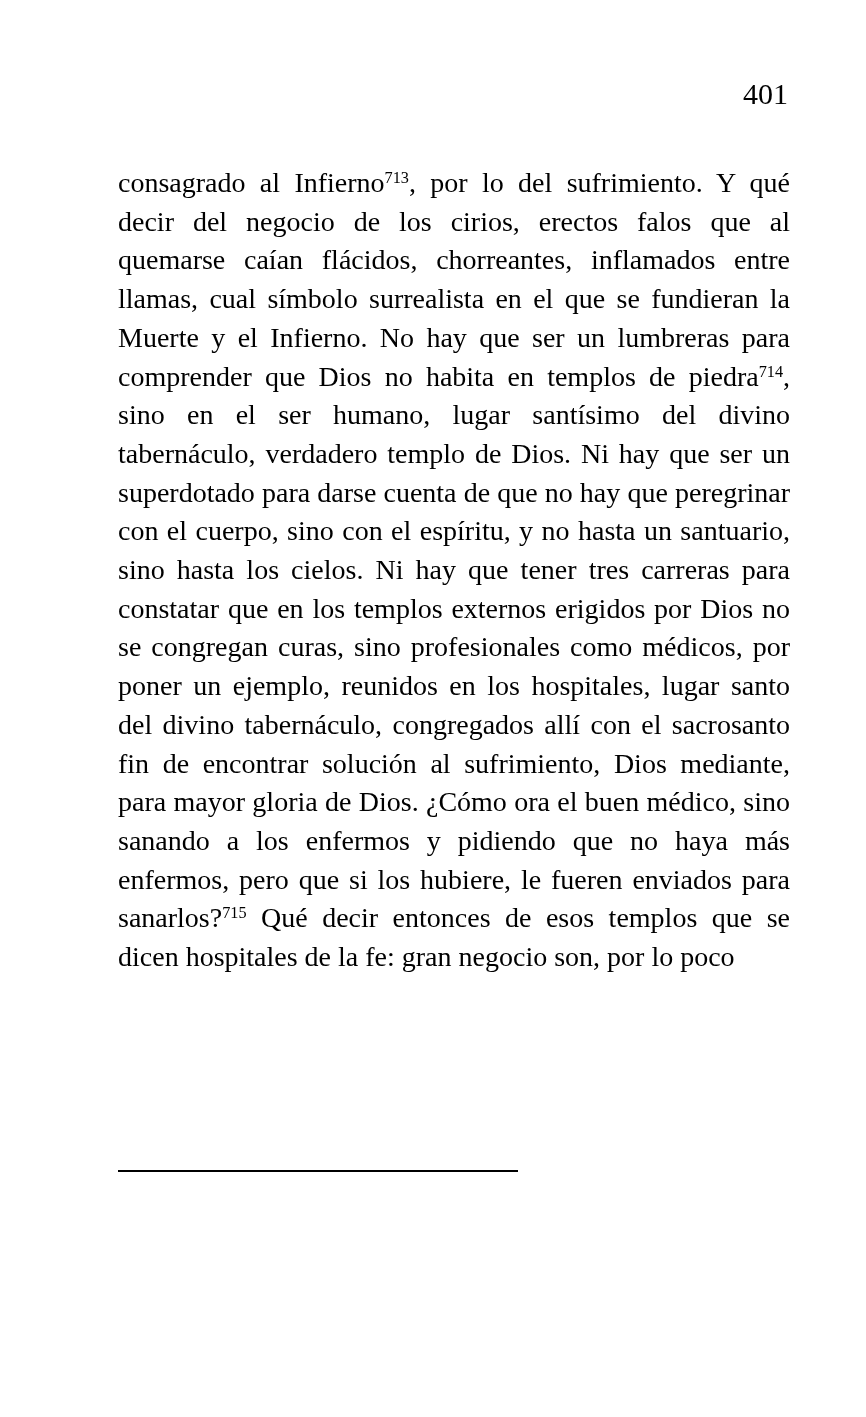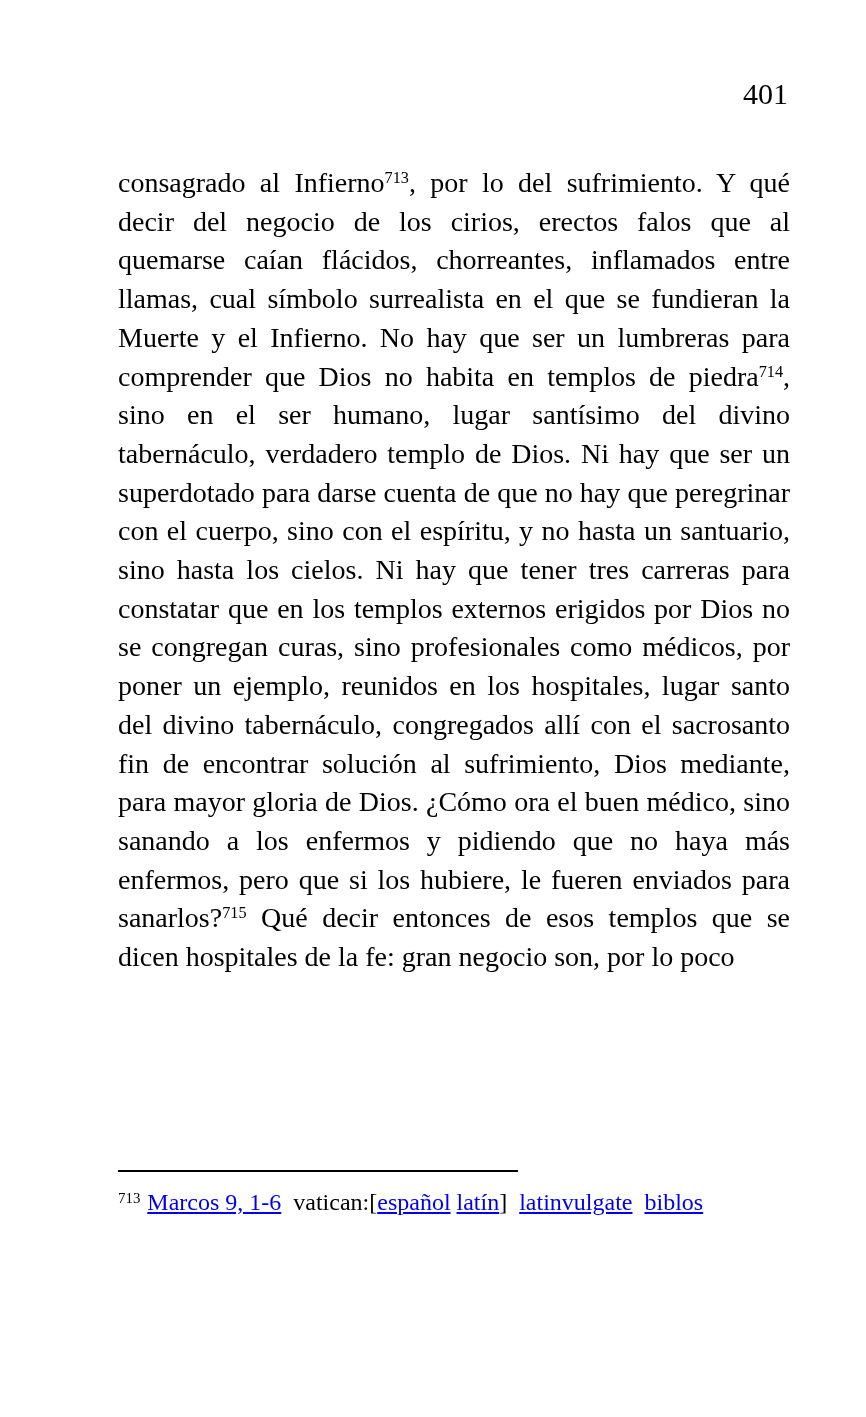--- a/index.html
+++ b/index.html
@@ -68,15 +68,14 @@
   }
 </style>
 </head>
 <body>
 
 <div class="page">
   <div class="pagenum">401</div>
   <p class="body-text"><span>consagrado al Infierno</span><sup>713</sup><span>, por lo del sufrimiento. Y qué decir del negocio de los cirios, erectos falos que al quemarse caían flácidos, chorreantes, inflamados entre llamas, cual símbolo surrealista en el que se fundieran la Muerte y el Infierno. No hay que ser un lumbreras para comprender que Dios no habita en templos de piedra</span><sup>714</sup><span>, sino en el ser humano, lugar santísimo del divino tabernáculo, verdadero templo de Dios. Ni hay que ser un superdotado para darse cuenta de que no hay que peregrinar con el cuerpo, sino con el espíritu, y no hasta un santuario, sino hasta los cielos. Ni hay que tener tres carreras para constatar que en los templos externos erigidos por Dios no se congregan curas, sino profesionales como médicos, por poner un ejemplo, reunidos en los hospitales, lugar santo del divino tabernáculo, congregados allí con el sacrosanto fin de encontrar solución al sufrimiento, Dios mediante, para mayor gloria de Dios. ¿Cómo ora el buen médico, sino sanando a los enfermos y pidiendo que no haya más enfermos, pero que si los hubiere, le fueren enviados para sanarlos?</span><sup>715</sup><span> Qué decir entonces de esos templos que se dicen hospitales de la fe: gran negocio son, por lo poco</span></p>
   <div class="fn-sep"></div>
   <div class="footnotes">
-      <div class="fn-row"><sup class="fn-marker">713</sup><a class="fn-link" href="#">Marcos 9, 1-6</a><span>  vatican:[</span><a class="fn-link" href="#">español</a><span> </span><a class="fn-link" href="#">latín</a><span>]  </span><a class="fn-link" href="#">latinvulgate</a><span>  </span><a class="fn-link" href="#">biblos</a></div>
     </div>
 </div>
 
 </body></html>

